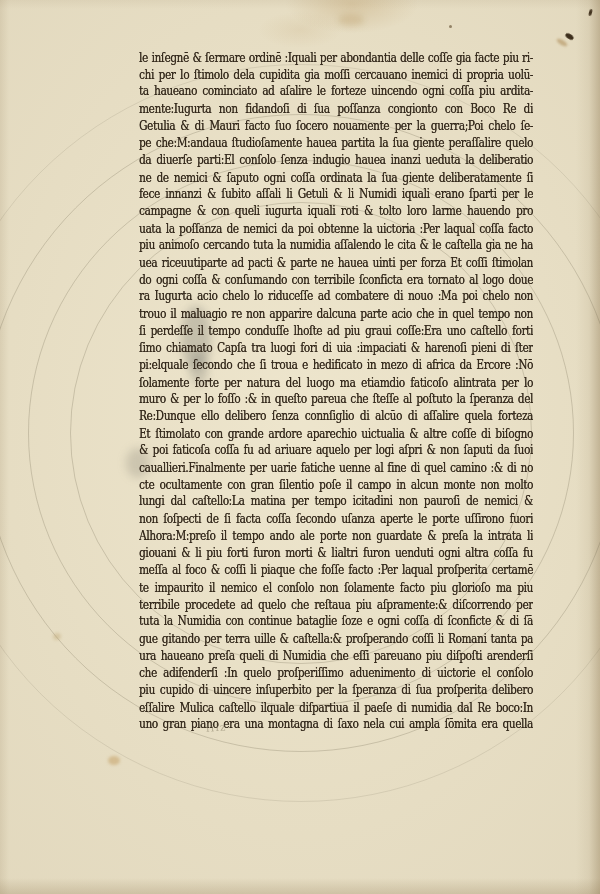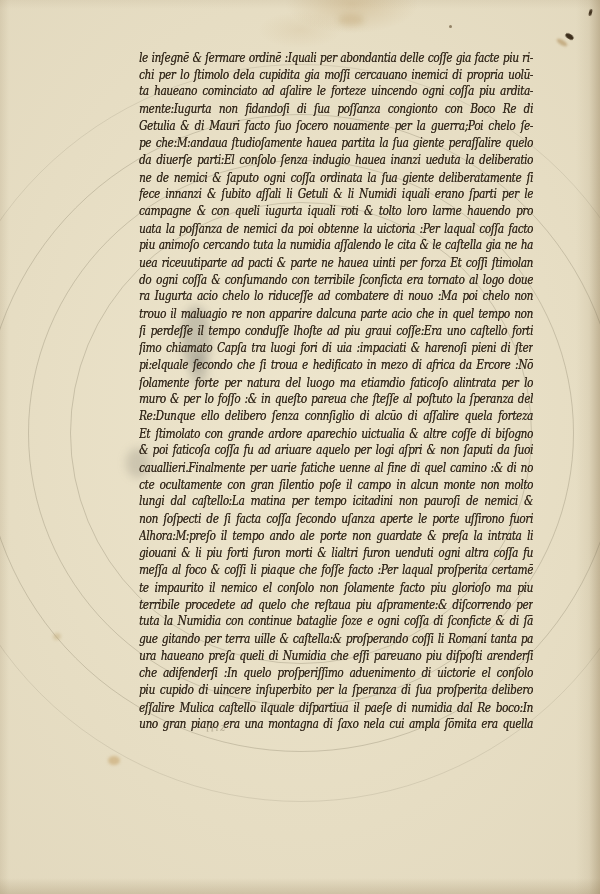--- a/index.html
+++ b/index.html
@@ -12,21 +12,20 @@
     position:relative; width:600px; height:894px; overflow:hidden;
     background:
       radial-gradient(95px 42px at 352px 4px, rgba(176,138,78,0.28), rgba(176,138,78,0) 70%),
       radial-gradient(60px 26px at 300px 30px, rgba(176,138,78,0.12), rgba(176,138,78,0) 70%),
       linear-gradient(to left, rgba(140,118,80,0.40), rgba(140,118,80,0.10) 11px, rgba(140,118,80,0) 24px),
       linear-gradient(to top, rgba(140,118,80,0.26), rgba(140,118,80,0) 16px),
       linear-gradient(to right, rgba(150,130,95,0.16), rgba(150,130,95,0) 9px),
       linear-gradient(to bottom, rgba(150,130,95,0.10), rgba(150,130,95,0) 9px),
       radial-gradient(640px 900px at 300px 420px, rgba(255,250,230,0.20), rgba(120,100,60,0.10)),
       #e9e0c6;
-    font-style: italic;
   }
 
   
   .ring {
     position:absolute; border-radius:50%;
     border:1px solid rgba(110,100,78,0.26);
   }
   .ring.r1 { left:70px;  top:202px; width:460px; height:460px; }
   .ring.r2 { left:28px;  top:160px; width:544px; height:544px; }
   .ring.r3 { left:-18px; top:114px; width:636px; height:636px; }

